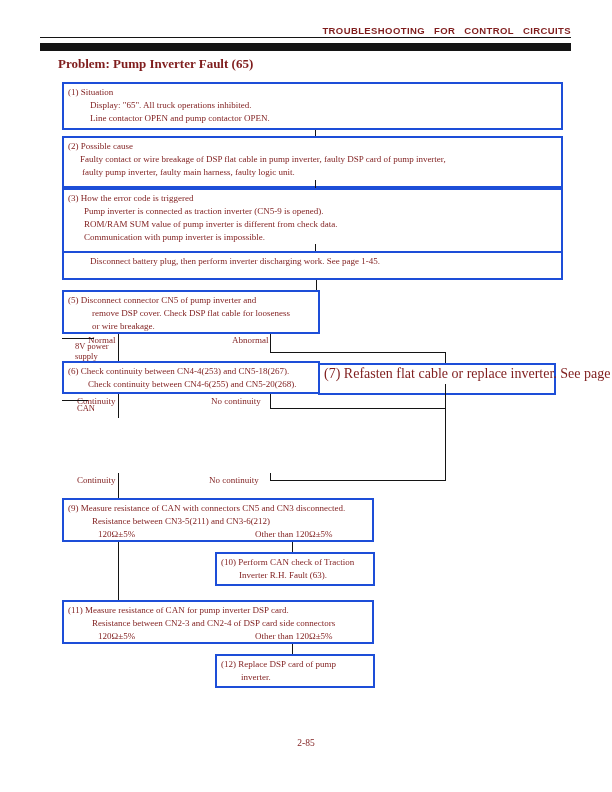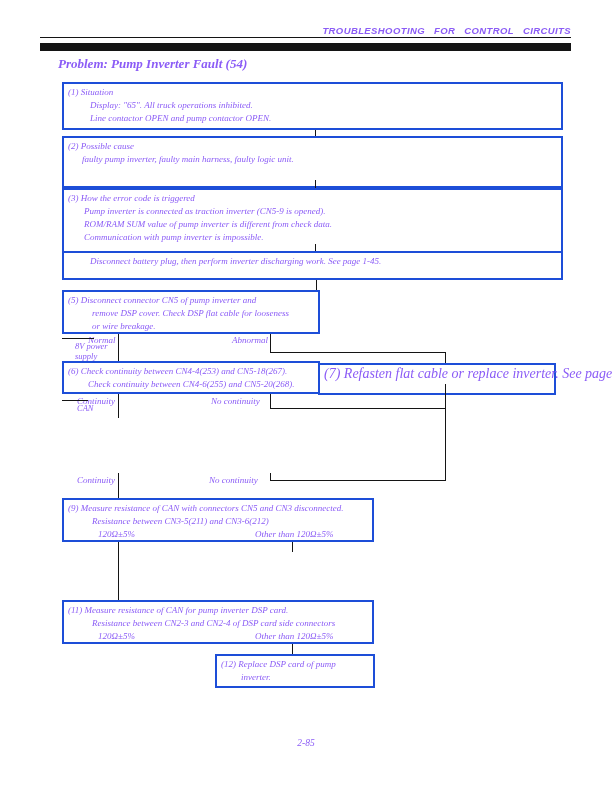--- a/index.html
+++ b/index.html
@@ -1,19 +1,19 @@
 <!DOCTYPE html>
 <html><head>
 <meta charset="utf-8">
 <style>
   * { margin:0; padding:0; box-sizing:border-box; }
   html,body { background:#ffffff; }
   .page {
     position:relative; width:612px; height:792px; background:#ffffff;
-    font-family:"Liberation Serif", serif; color:#8b5cf6; overflow:hidden;font-style:italic;
+    font-family:"Liberation Serif", serif; color:#7f1d1d; overflow:hidden;
   }
   .hdr {
     position:absolute; top:25px; right:41px;
     font-family:"Liberation Sans", sans-serif; font-weight:bold;
     font-size:9.5px; letter-spacing:0.4px; word-spacing:6px; white-space:nowrap;
   }
   .rule-thin  { position:absolute; left:40px; top:37px; width:531px; height:1px; background:#141414; }
   .rule-thick { position:absolute; left:40px; top:43px; width:531px; height:8px; background:#141414; }
   .title {
     position:absolute; left:58px; top:56px;
@@ -33,31 +33,32 @@
 </style>
 </head>
 <body>
 
 <div class="page">
 
   <div class="hdr">TROUBLESHOOTING FOR CONTROL CIRCUITS</div>
   <div class="rule-thin"></div>
   <div class="rule-thick"></div>
 
-  <div class="title">Problem: Pump Inverter Fault (54)</div>
+  <div class="title">Problem: Pump Inverter Fault (65)</div>
 
   <div class="fbox" style="left:62px;top:82px;width:501px;height:48px">
     <div class="ln" style="padding-left:4px">(1) Situation</div>
     <div class="ln" style="padding-left:26px">Display: "65". All truck operations inhibited.</div>
     <div class="ln" style="padding-left:26px">Line contactor OPEN and pump contactor OPEN.</div>
   </div>
   <div class="vline" style="left:315px;top:130px;height:6px"></div>
 
   <div class="fbox" style="left:62px;top:136px;width:501px;height:52px">
     <div class="ln" style="padding-left:4px">(2) Possible cause</div>
+    <div class="ln" style="padding-left:16px">Faulty contact or wire breakage of DSP flat cable in pump inverter, faulty DSP card of pump inverter,</div>
     <div class="ln" style="padding-left:18px">faulty pump inverter, faulty main harness, faulty logic unit.</div>
   </div>
   <div class="vline" style="left:315px;top:180px;height:8px"></div>
 
   <div class="fbox" style="left:62px;top:188px;width:501px;height:68px">
     <div class="ln" style="padding-left:4px">(3) How the error code is triggered</div>
     <div class="ln" style="padding-left:20px">Pump inverter is connected as traction inverter (CN5-9 is opened).</div>
     <div class="ln" style="padding-left:20px">ROM/RAM SUM value of pump inverter is different from check data.</div>
     <div class="ln" style="padding-left:20px">Communication with pump inverter is impossible.</div>
   </div>
@@ -117,20 +118,24 @@
     <div class="ln" style="padding-left:4px">(9) Measure resistance of CAN with connectors CN5 and CN3 disconnected.</div>
     <div class="ln" style="padding-left:28px">Resistance between CN3-5(211) and CN3-6(212)</div>
     <div class="ln" style="position:relative;height:13px">
       <span style="position:absolute;left:34px">120Ω±5%</span>
       <span style="position:absolute;left:191px">Other than 120Ω±5%</span>
     </div>
   </div>
   <div class="vline" style="left:118px;top:542px;height:58px"></div>
   <div class="vline" style="left:292px;top:542px;height:10px"></div>
 
+  <div class="fbox" style="left:215px;top:552px;width:160px;height:34px">
+    <div class="ln" style="padding-left:4px">(10) Perform CAN check of Traction</div>
+    <div class="ln" style="padding-left:22px">Inverter R.H. Fault (63).</div>
+  </div>
 
   <div class="fbox" style="left:62px;top:600px;width:312px;height:44px">
     <div class="ln" style="padding-left:4px">(11) Measure resistance of CAN for pump inverter DSP card.</div>
     <div class="ln" style="padding-left:28px">Resistance between CN2-3 and CN2-4 of DSP card side connectors</div>
     <div class="ln" style="position:relative;height:13px">
       <span style="position:absolute;left:34px">120Ω±5%</span>
       <span style="position:absolute;left:191px">Other than 120Ω±5%</span>
     </div>
   </div>
   <div class="vline" style="left:292px;top:644px;height:10px"></div>

